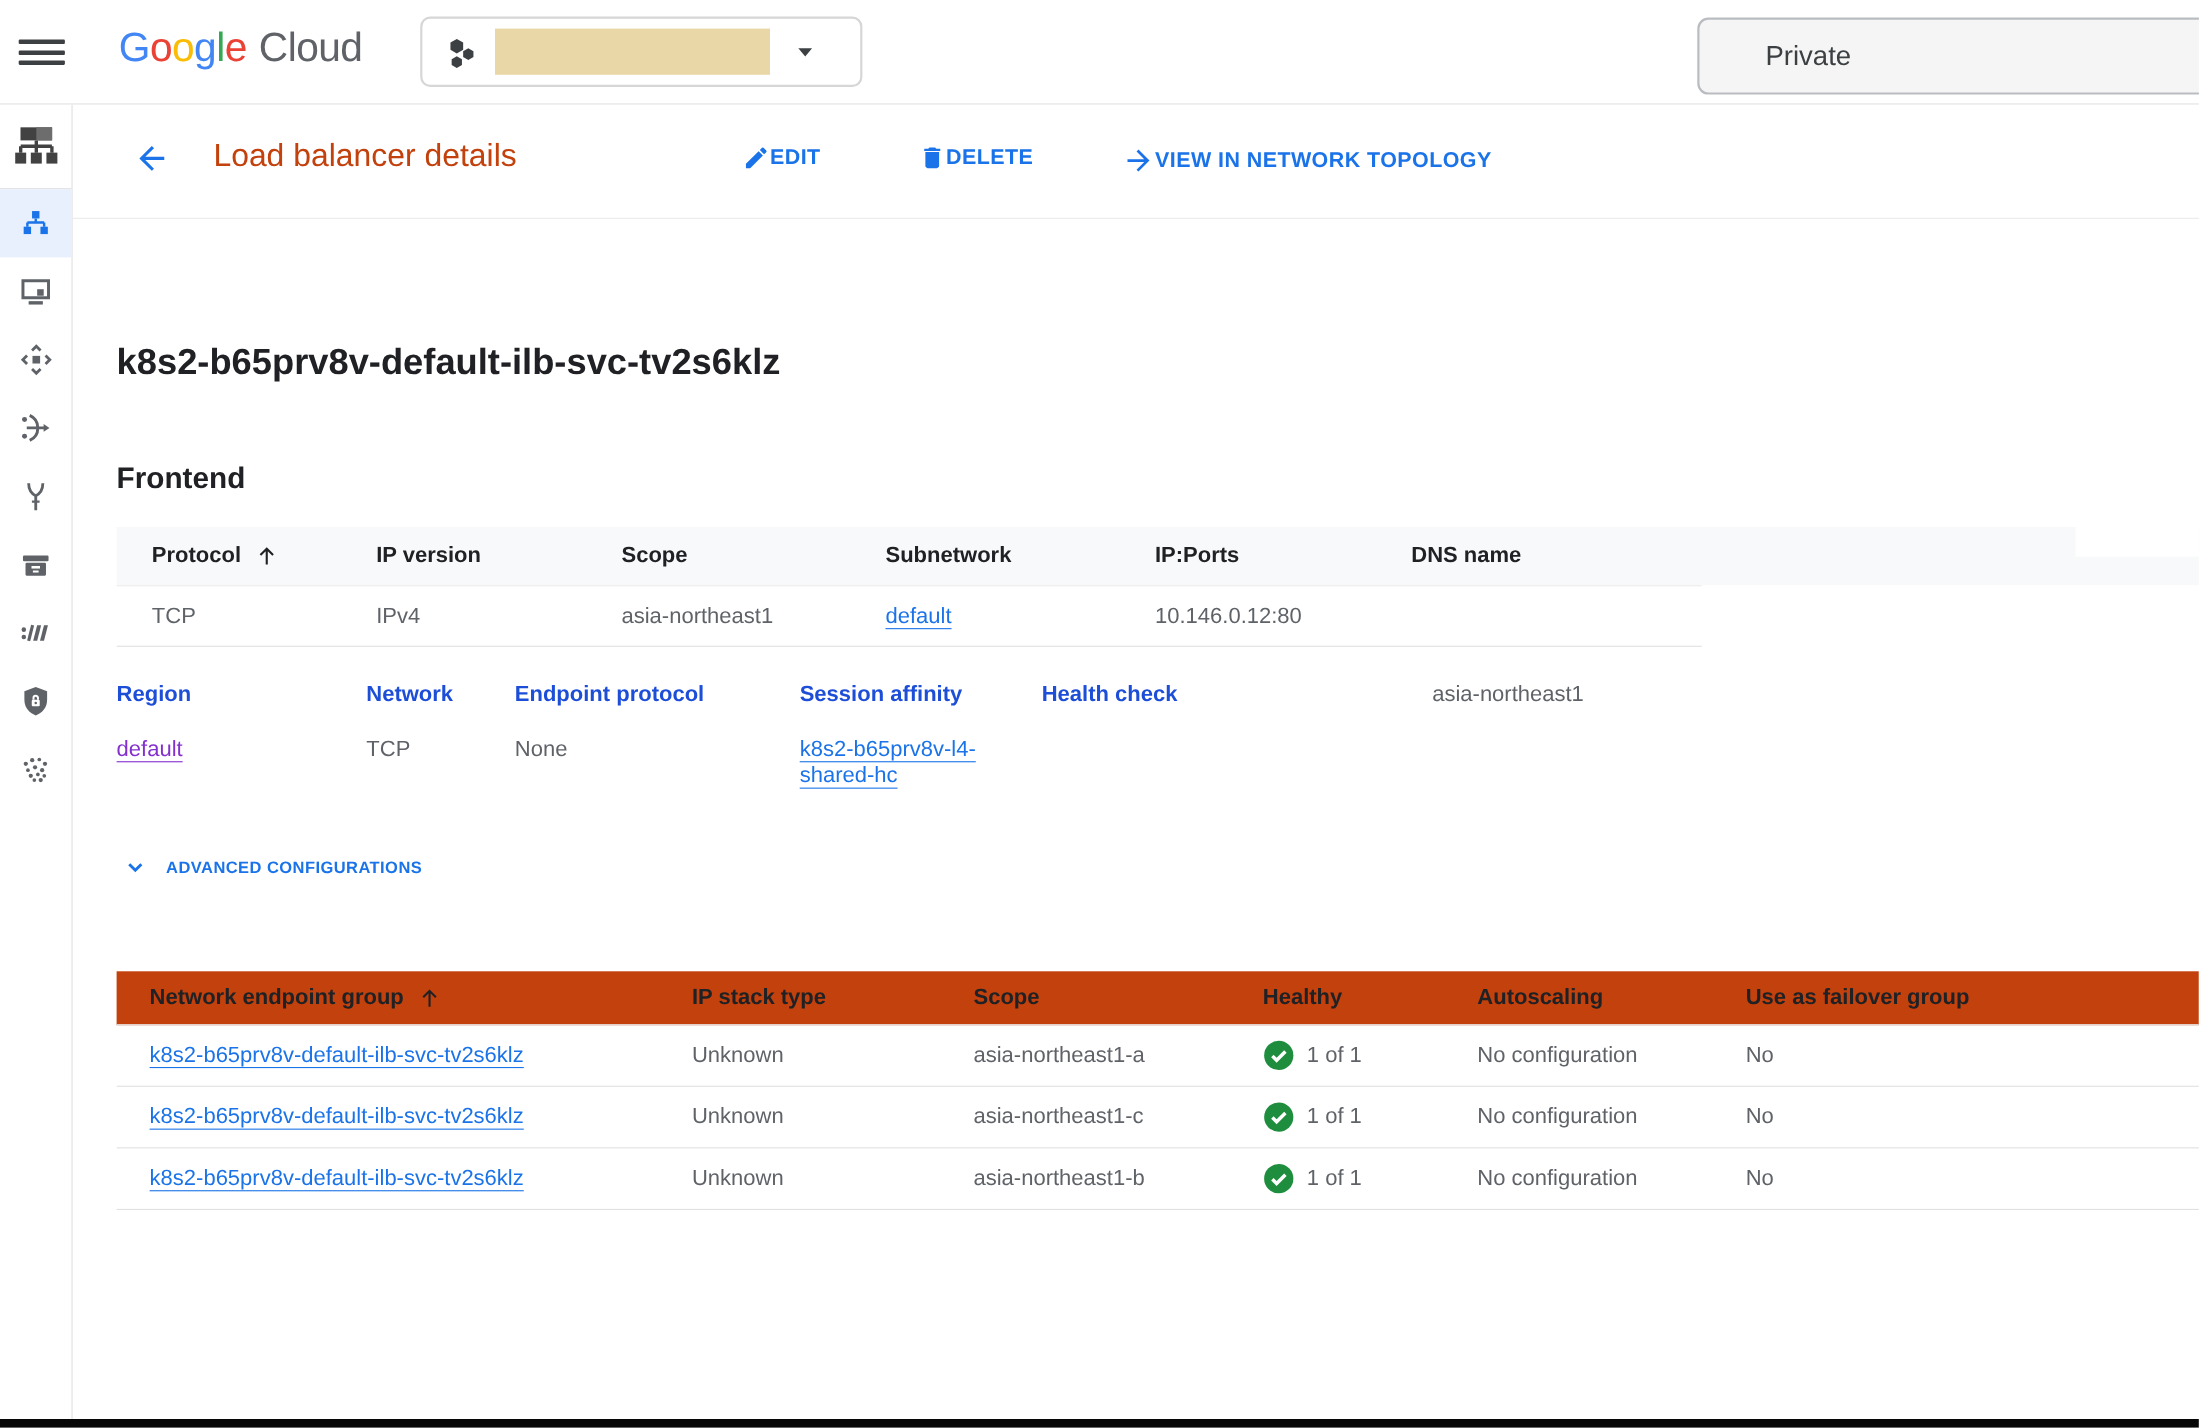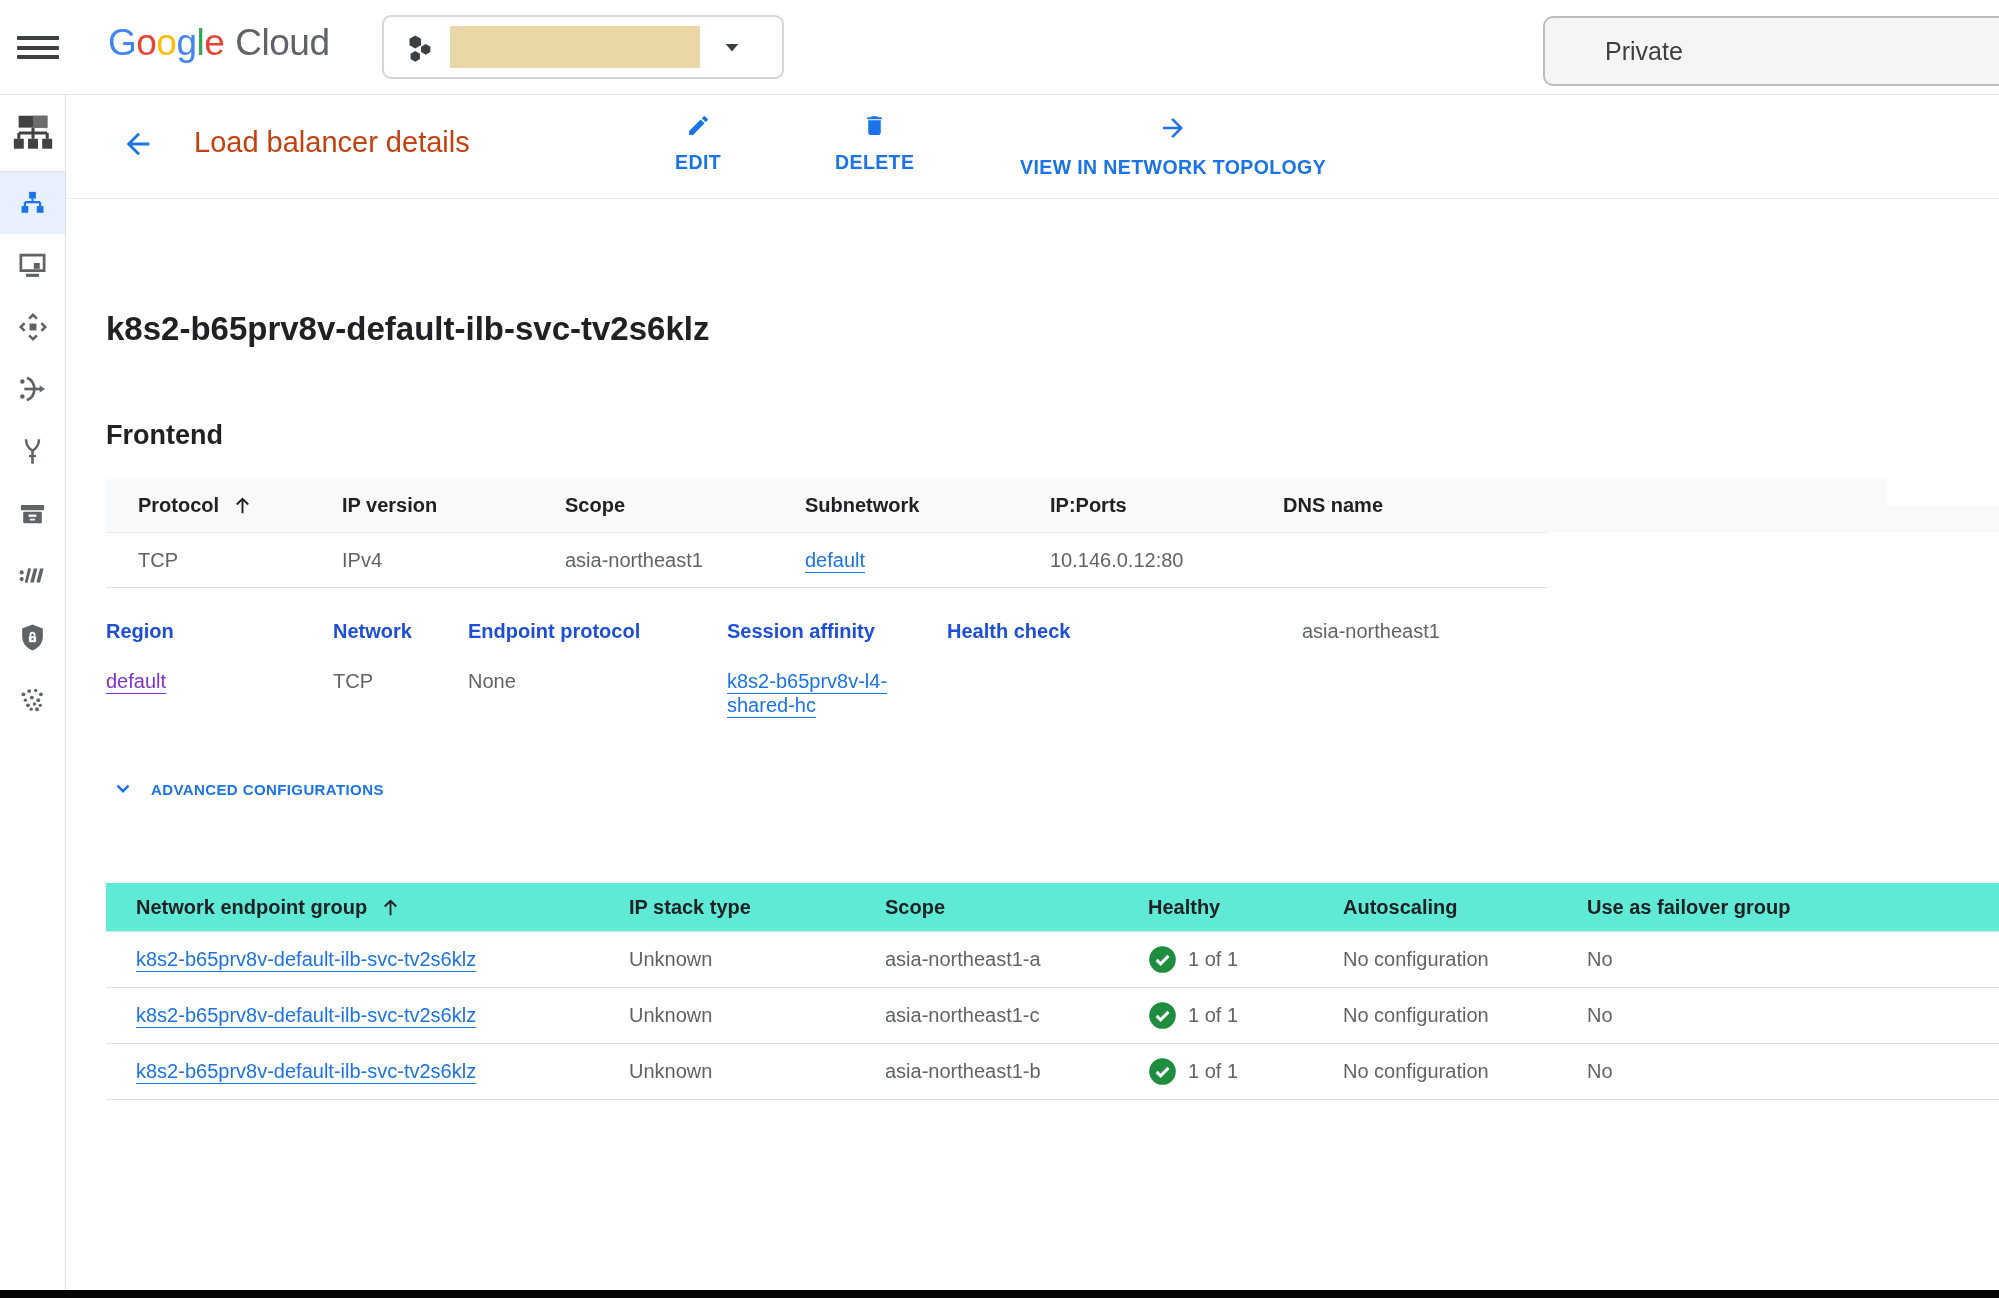--- a/index.html
+++ b/index.html
@@ -34,22 +34,22 @@
   .sb-item{height:62px;display:flex;align-items:center;justify-content:center;cursor:pointer;}
   .sb-item svg{fill:#5f6368;stroke:#5f6368;}
   .sb-item.active{background:#e8f0fe;}
   .sb-item.active svg{fill:#1a73e8;stroke:#1a73e8;}
 
   
   .page-header{position:absolute;left:65px;top:95px;right:0;height:103px;background:#fff;
                border-bottom:1px solid #e8eaed;z-index:3;}
   .back-btn{position:absolute;left:56px;top:32px;cursor:pointer;display:flex;}
   .ph-title{position:absolute;left:129px;top:31px;font-size:29px;font-weight:400;color:#c2410c;white-space:nowrap;}
-  .ph-action{position:absolute;top:18px;display:flex;align-items:center;gap:13px;
-             font-size:19.5px;font-weight:700;color:#1a73e8;letter-spacing:.4px;cursor:pointer;white-space:nowrap;flex-direction:column;}
+  .ph-action{position:absolute;top:36px;display:flex;align-items:center;
+             font-size:19.5px;font-weight:700;color:#1a73e8;letter-spacing:.4px;cursor:pointer;white-space:nowrap;}
   .ph-edit{left:610px;} .ph-delete{left:770px;} .ph-view{left:955px;}
 
   
   .content{position:absolute;left:65px;top:199px;right:0;bottom:8px;background:#fff;
            padding-left:41px;box-sizing:border-box;overflow:hidden;}
   .lb-title{margin:0;padding-top:111px;font-size:33px;line-height:38px;font-weight:700;color:#202124;}
   .section-h{font-size:27px;line-height:34px;font-weight:700;color:#202124;}
   #frontend-h{margin-top:70px;}
   #backend-h{margin-top:62px;}
 
@@ -71,21 +71,21 @@
 
   .bgrid{margin-top:31px;display:grid;grid-template-columns:227px 135px 259px 220px 355px 1fr;
          row-gap:26px;font-size:20px;line-height:24px;}
   .blabel{font-weight:700;color:#1d4ed8;}
   .bvalue{color:#5f6368;}
 
   .advanced{margin-top:60px;display:flex;align-items:center;gap:16px;margin-left:5px;
             color:#1a73e8;font-size:15px;font-weight:700;letter-spacing:.4px;cursor:pointer;width:max-content;}
 
   .neg{margin-top:82px;}
-  .neg-head{height:48px;background:#5eead4;display:grid;
+  .neg-head{height:48px;background:#c2410c;display:grid;
             grid-template-columns:493px 256px 263px 195px 244px 1fr;
             align-items:center;padding-left:30px;border-bottom:1px solid #e4e4e4;}
   .neg-row{height:55px;display:grid;grid-template-columns:493px 256px 263px 195px 244px 1fr;
            align-items:center;padding-left:30px;font-size:20px;color:#5f6368;
            border-bottom:1px solid #e0e0e0;}
   .healthy-cell{display:flex;align-items:center;gap:11px;}
 
   .bottom-bar{position:absolute;left:0;bottom:0;width:100%;height:8px;background:#060606;z-index:10;}
 </style>
 </head>

